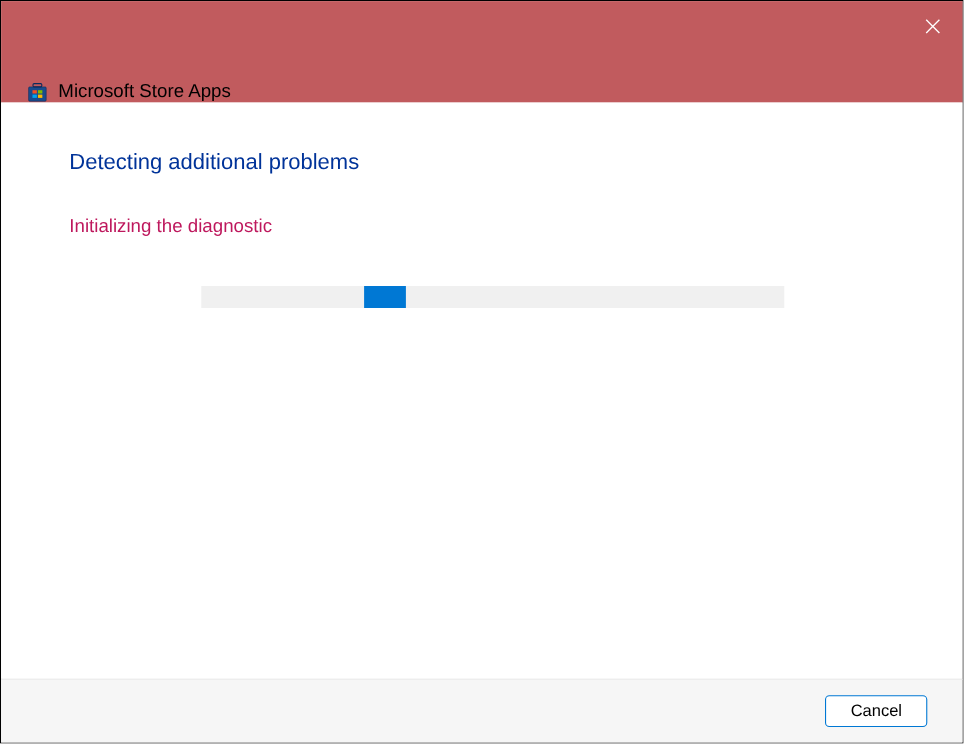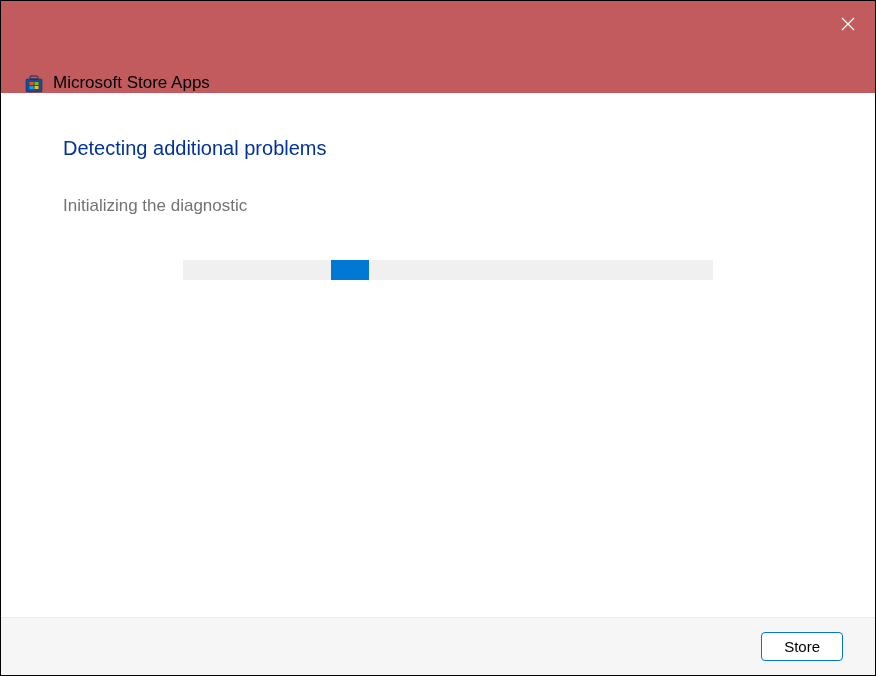--- a/index.html
+++ b/index.html
@@ -76,21 +76,21 @@
       padding: 44px 62px 0 62px;
       background: #ffffff;
     }
     .heading {
       color: #003399;
       font-size: 20px;
       font-weight: 400;
       margin-bottom: 36px;
     }
     .status-text {
-      color: #737373;
+      color: #be185d;
       font-size: 17px;
       font-weight: 400;
       margin-bottom: 44px;
     }
     .progress-container {
       margin-left: 120px;
       width: 530px;
       height: 20px;
       background: #f0f0f0;
       position: relative;
@@ -153,15 +153,15 @@
 
   <div class="content">
     <h1 class="heading">Detecting additional problems</h1>
     <div class="status-text">Initializing the diagnostic</div>
     <div class="progress-container">
       <div class="progress-indicator"></div>
     </div>
   </div>
 
   <div class="footer">
-    <button class="cancel-button">Store</button>
+    <button class="cancel-button">Cancel</button>
   </div>
 </div>
 
 </body></html>

